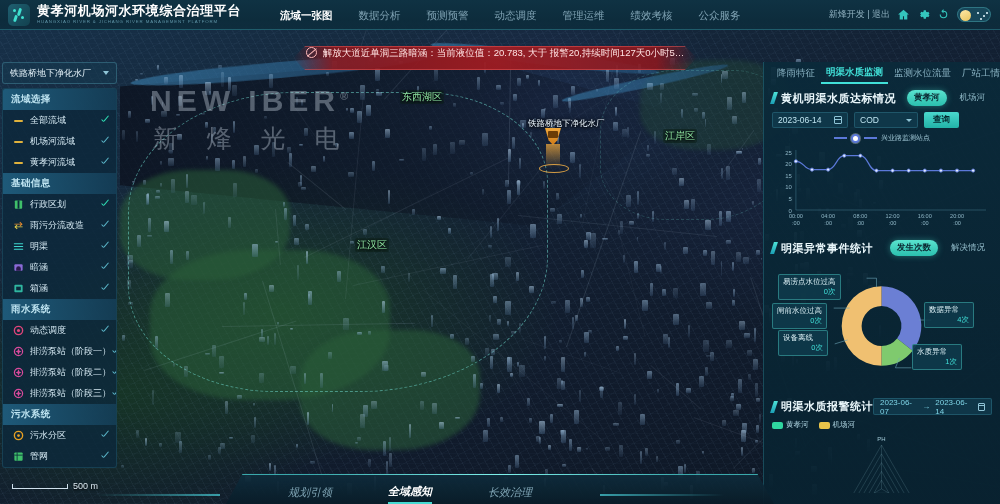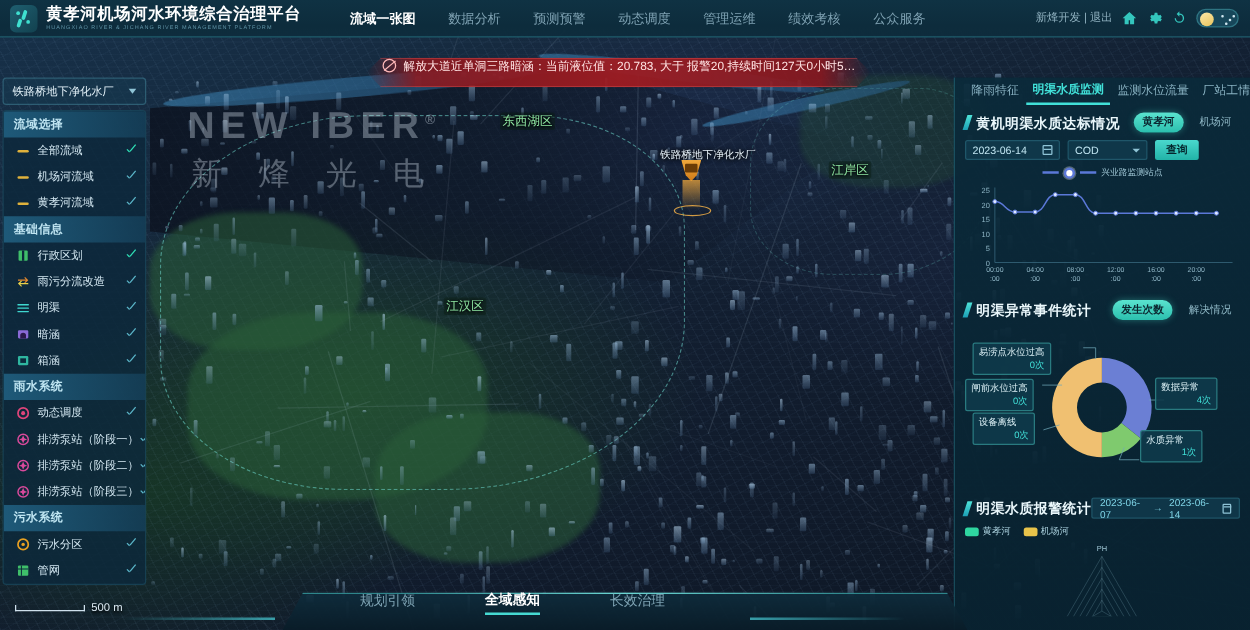--- a/index.html
+++ b/index.html
@@ -181,21 +181,21 @@
     font-size:8px; color:#7fd4e6; }
   .radar-legend { display:flex; align-items:center; gap:10px; margin-top:5px; }
   .rl { display:flex; align-items:center; gap:3px; }
   .rl .sw { width:11px; height:7px; border-radius:2px; }
   .rl span { font-size:7.5px; color:#a9cfdc; }
   .radarbox { position:relative; height:62px; margin-top:1px; }
   .radarbox svg { width:100%; height:100%; }
 
   
   .bottombar { position:absolute; left:0; bottom:0; width:820px; height:32px; z-index:36;
-    display:flex; align-items:flex-start; justify-content:center; }
+    display:flex; align-items:flex-end; justify-content:center;font-style:italic; }
   .bb-plate { position:absolute; left:226px; bottom:0; width:548px; height:30px;
     background:linear-gradient(180deg, rgba(14,44,60,.9), rgba(9,28,40,.95));
     clip-path:polygon(3% 0,97% 0,100% 100%,0 100%);
     border-top:1.5px solid rgba(75,215,215,.75); }
   .bb-plate::after { content:""; position:absolute; left:16%; top:-2px; width:68%; height:2px;
     background:linear-gradient(90deg, rgba(90,230,230,0), #7ff0ea, rgba(90,230,230,0)); filter:blur(.5px); }
   .bb-wing { position:absolute; bottom:8px; width:124px; height:2px;
     background:linear-gradient(90deg, rgba(70,200,210,.0), rgba(70,200,210,.75)); }
   .bb-wing.l { left:96px; }
   .bb-wing.r { right:96px; transform:scaleX(-1); }

